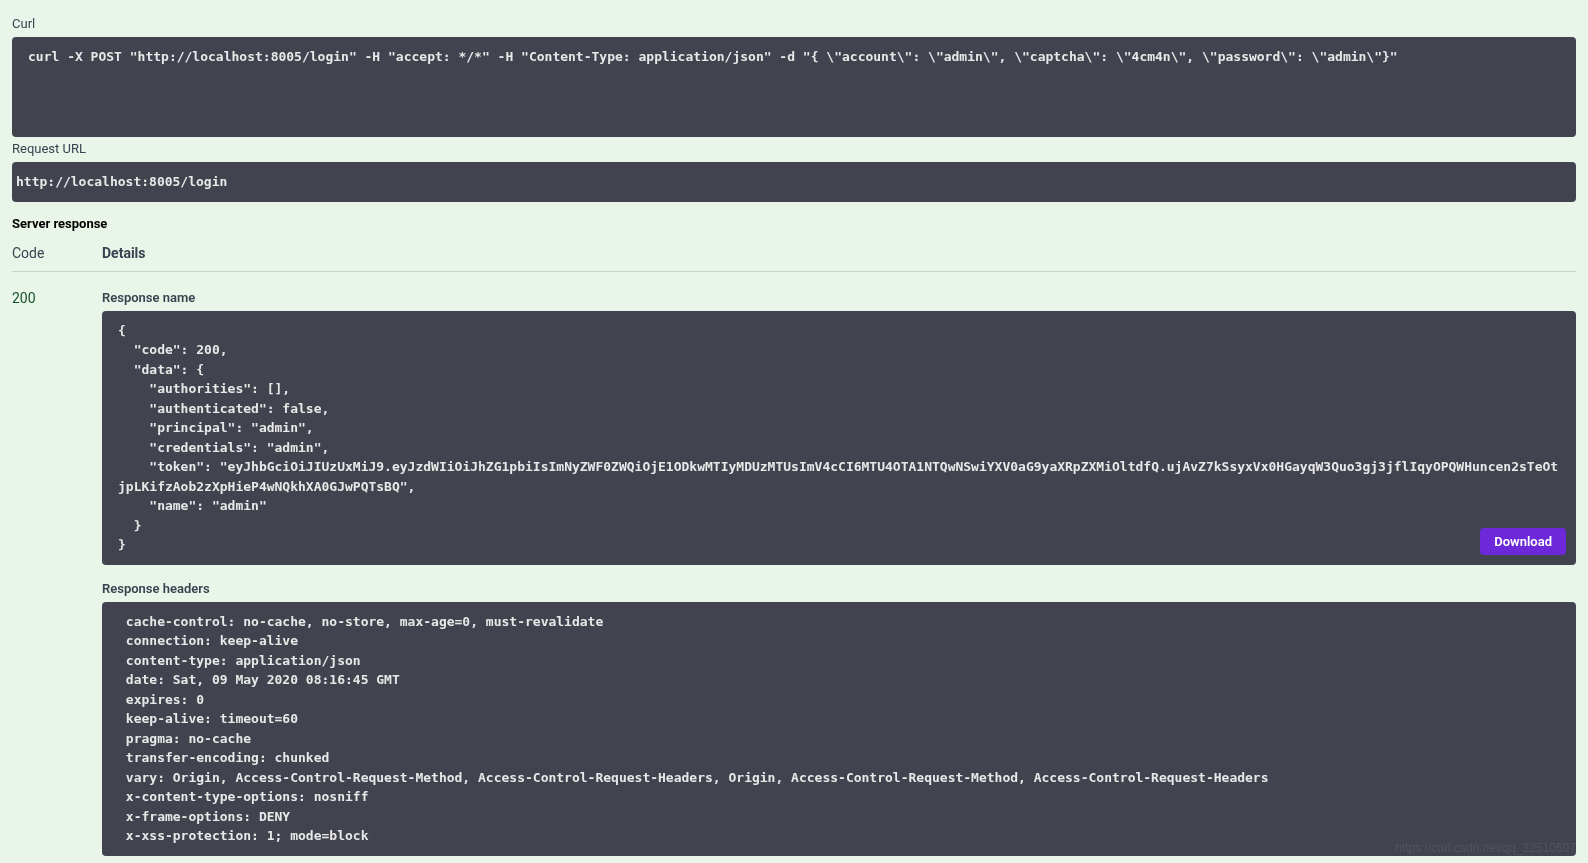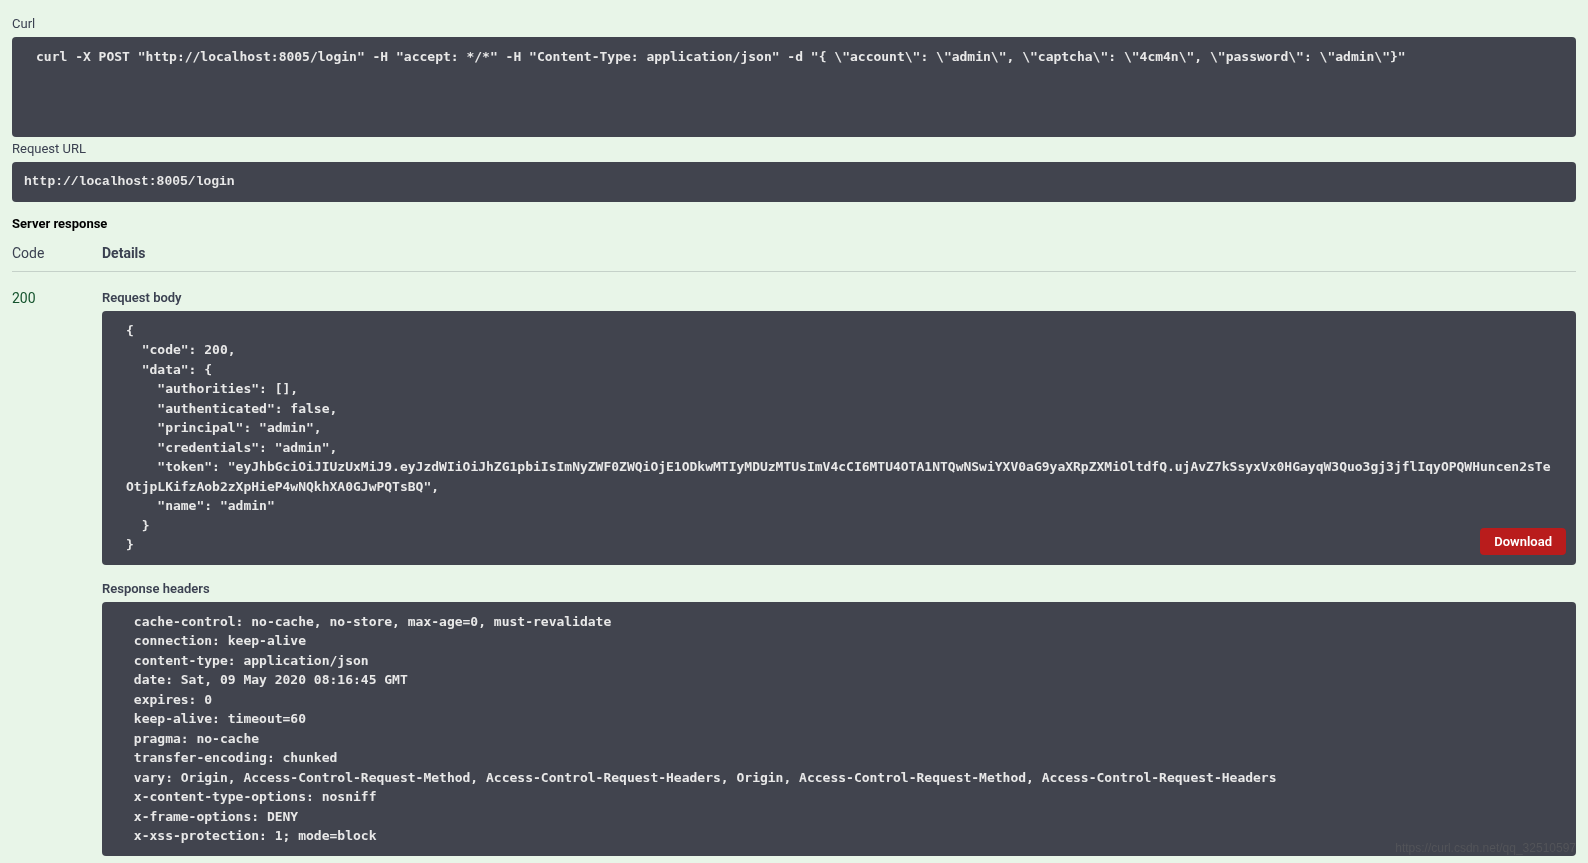--- a/index.html
+++ b/index.html
@@ -17,36 +17,35 @@
     .section-label {
       font-size: 13px;
       font-weight: 400;
       color: #3b4151;
       margin-bottom: 6px;
       margin-top: 4px;
     }
     .code-block {
       background: #41444e;
       border-radius: 4px;
-      padding: 10px 24px;
+      padding: 10px 16px;
       color: #e8e8e8;
       font-family: "Consolas", "Monaco", monospace;
       font-size: 13px;
       font-weight: 600;
       line-height: 1.5;
       white-space: pre-wrap;
       word-break: break-all;
       overflow-wrap: break-word;
     }
     .curl-block {
       min-height: 100px;
     }
     .url-block {
-      padding: 10px 12px;
-      font-family: Liberation Mono, monospace;
+      padding: 10px 4px;
     }
     .server-response-label {
       font-size: 13px;
       font-weight: 700;
       color: #000000;
       margin-top: 14px;
       margin-bottom: 14px;
     }
     .response-table {
       width: 100%;
@@ -88,21 +87,21 @@
       margin-bottom: 6px;
     }
     .response-body-block {
       position: relative;
       margin-bottom: 16px;
     }
     .download-btn {
       position: absolute;
       right: 10px;
       bottom: 10px;
-      background: #b91c1c;
+      background: #6d28d9;
       color: #fff;
       border: none;
       border-radius: 4px;
       padding: 6px 14px;
       font-size: 13px;
       font-weight: 600;
       cursor: pointer;
       font-family: inherit;
     }
     .watermark {
@@ -126,21 +125,21 @@
 <div class="server-response-label">Server response</div>
 
 <div class="response-table">
   <div class="table-header">
     <div class="th-code">Code</div>
     <div class="th-details">Details</div>
   </div>
   <div class="table-row">
     <div class="td-code">200</div>
     <div class="td-details">
-      <div class="detail-label">Request body</div>
+      <div class="detail-label">Response name</div>
       <div class="response-body-block">
         <pre class="code-block">{
   "code": 200,
   "data": {
     "authorities": [],
     "authenticated": false,
     "principal": "admin",
     "credentials": "admin",
     "token": "eyJhbGciOiJIUzUxMiJ9.eyJzdWIiOiJhZG1pbiIsImNyZWF0ZWQiOjE1ODkwMTIyMDUzMTUsImV4cCI6MTU4OTA1NTQwNSwiYXV0aG9yaXRpZXMiOltdfQ.ujAvZ7kSsyxVx0HGayqW3Quo3gj3jflIqyOPQWHuncen2sTeOtjpLKifzAob2zXpHieP4wNQkhXA0GJwPQTsBQ",
     "name": "admin"

